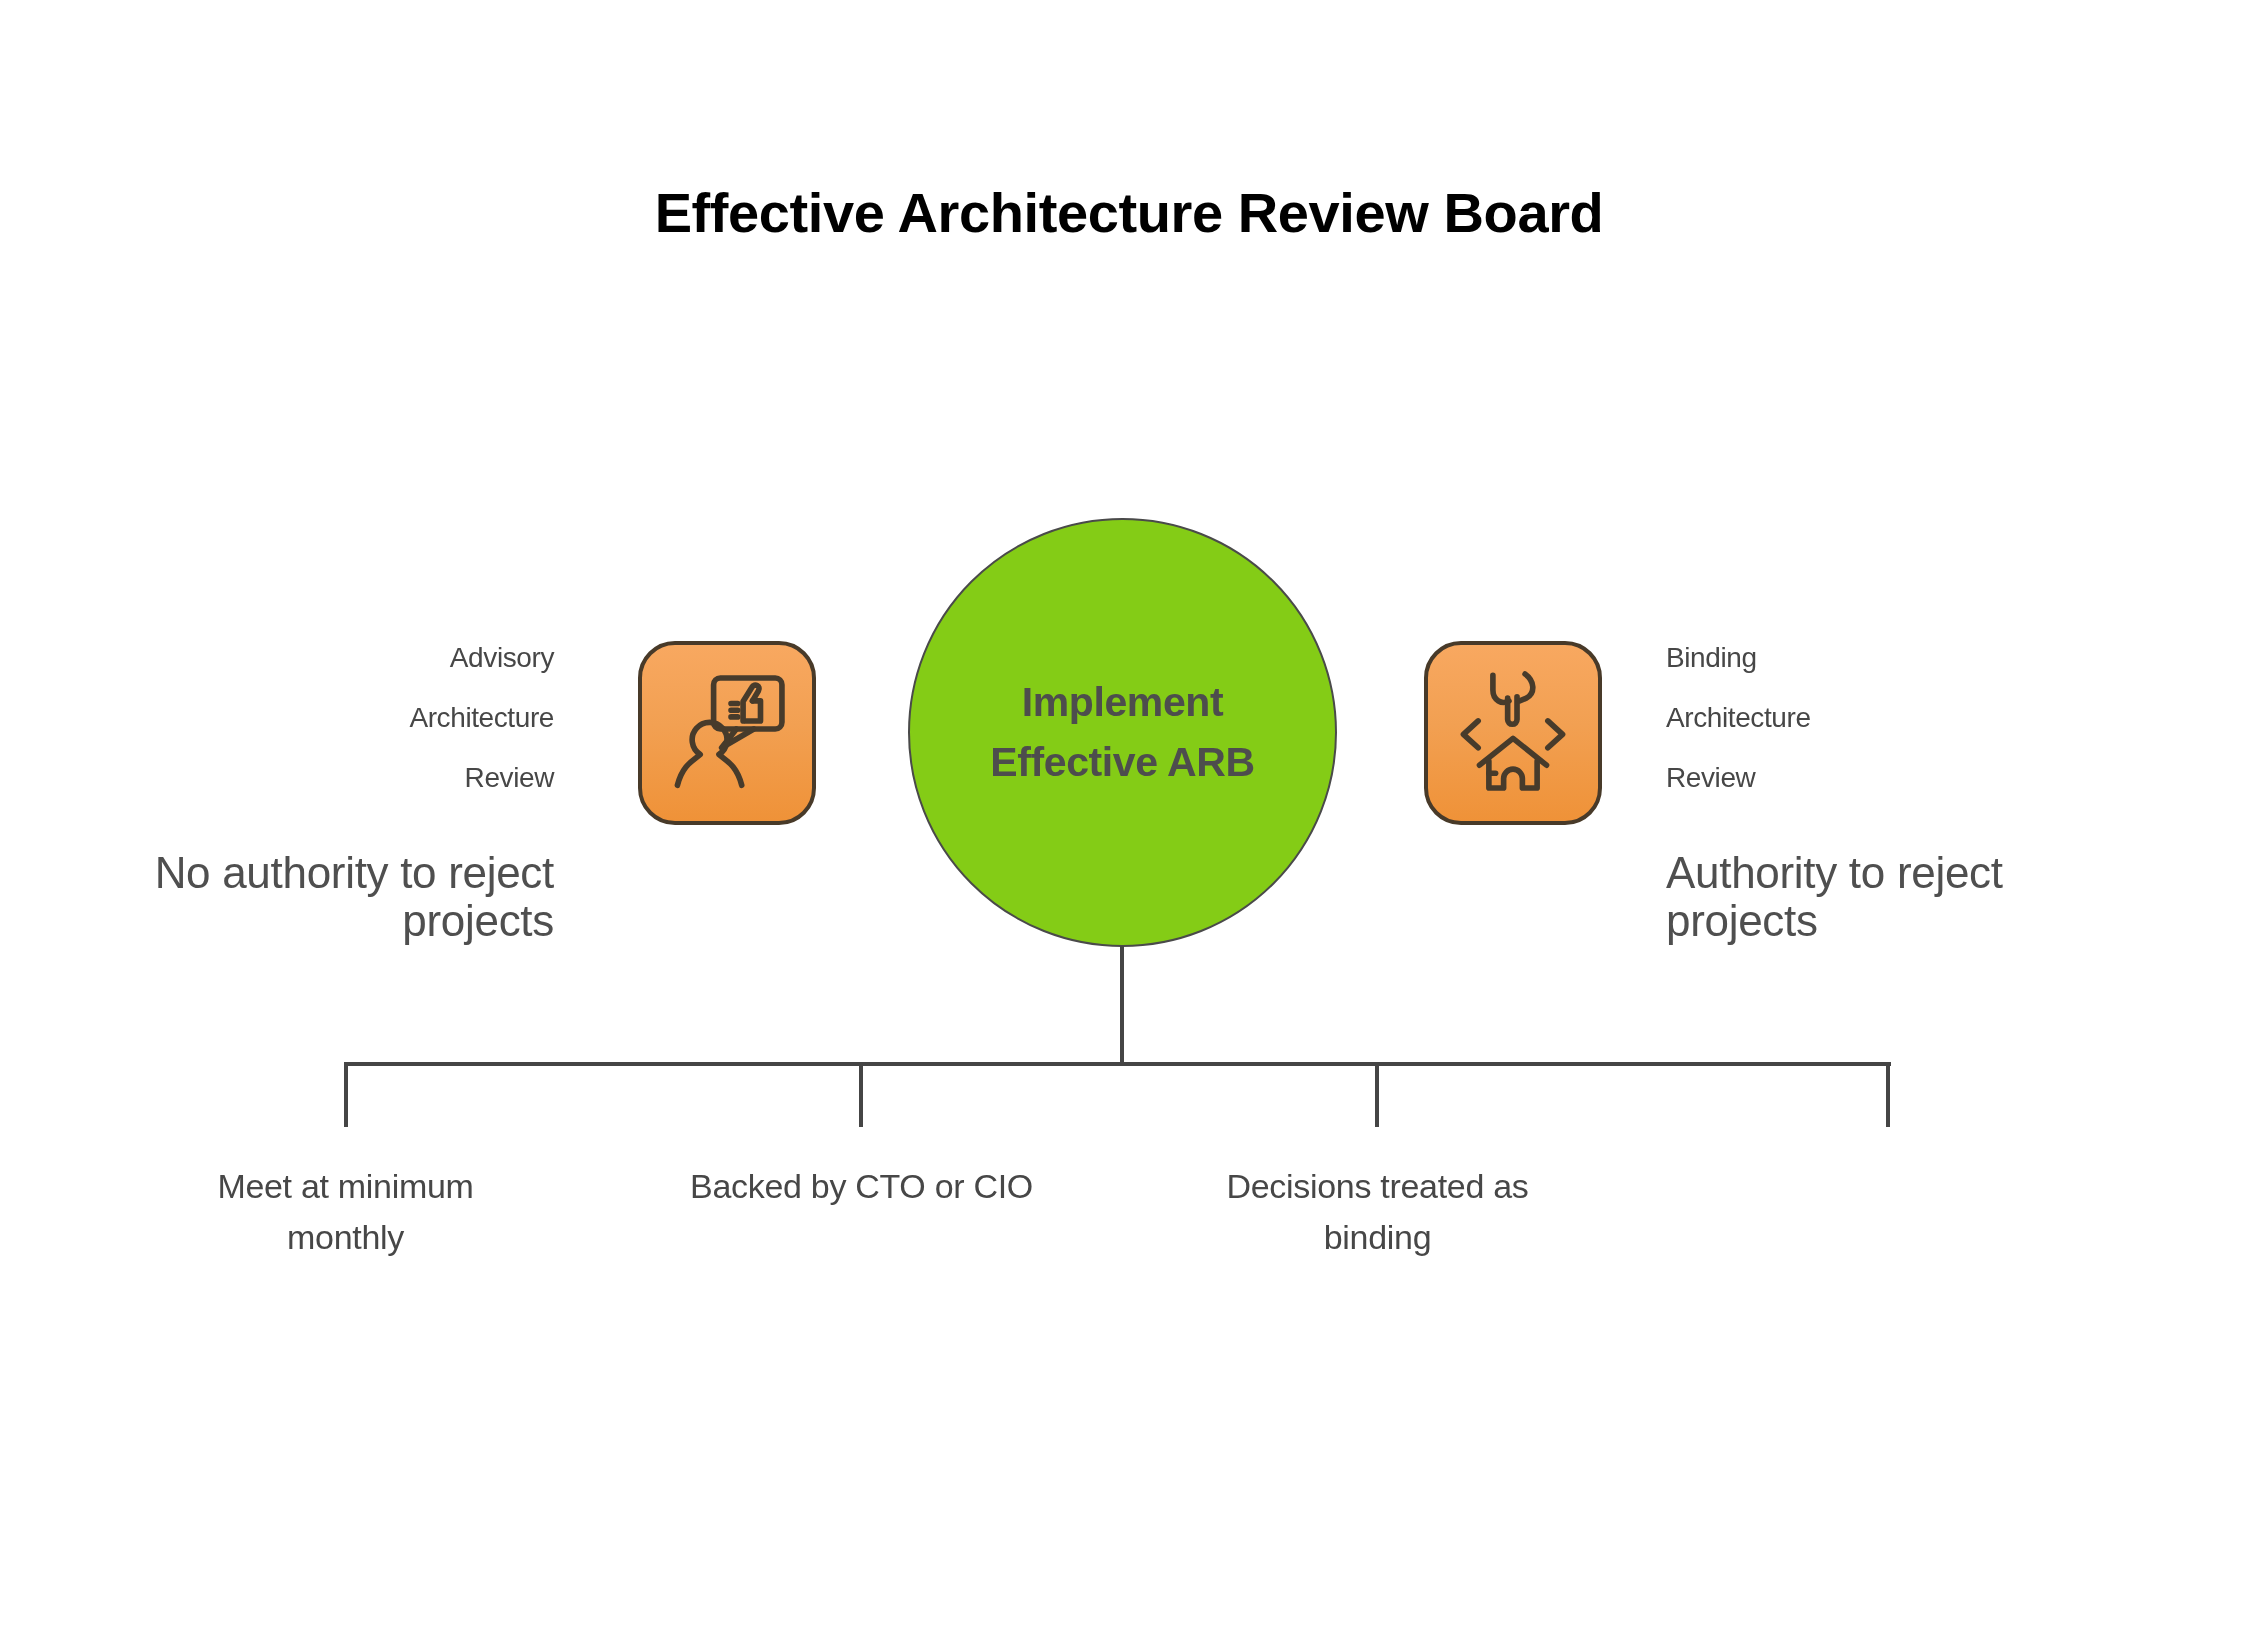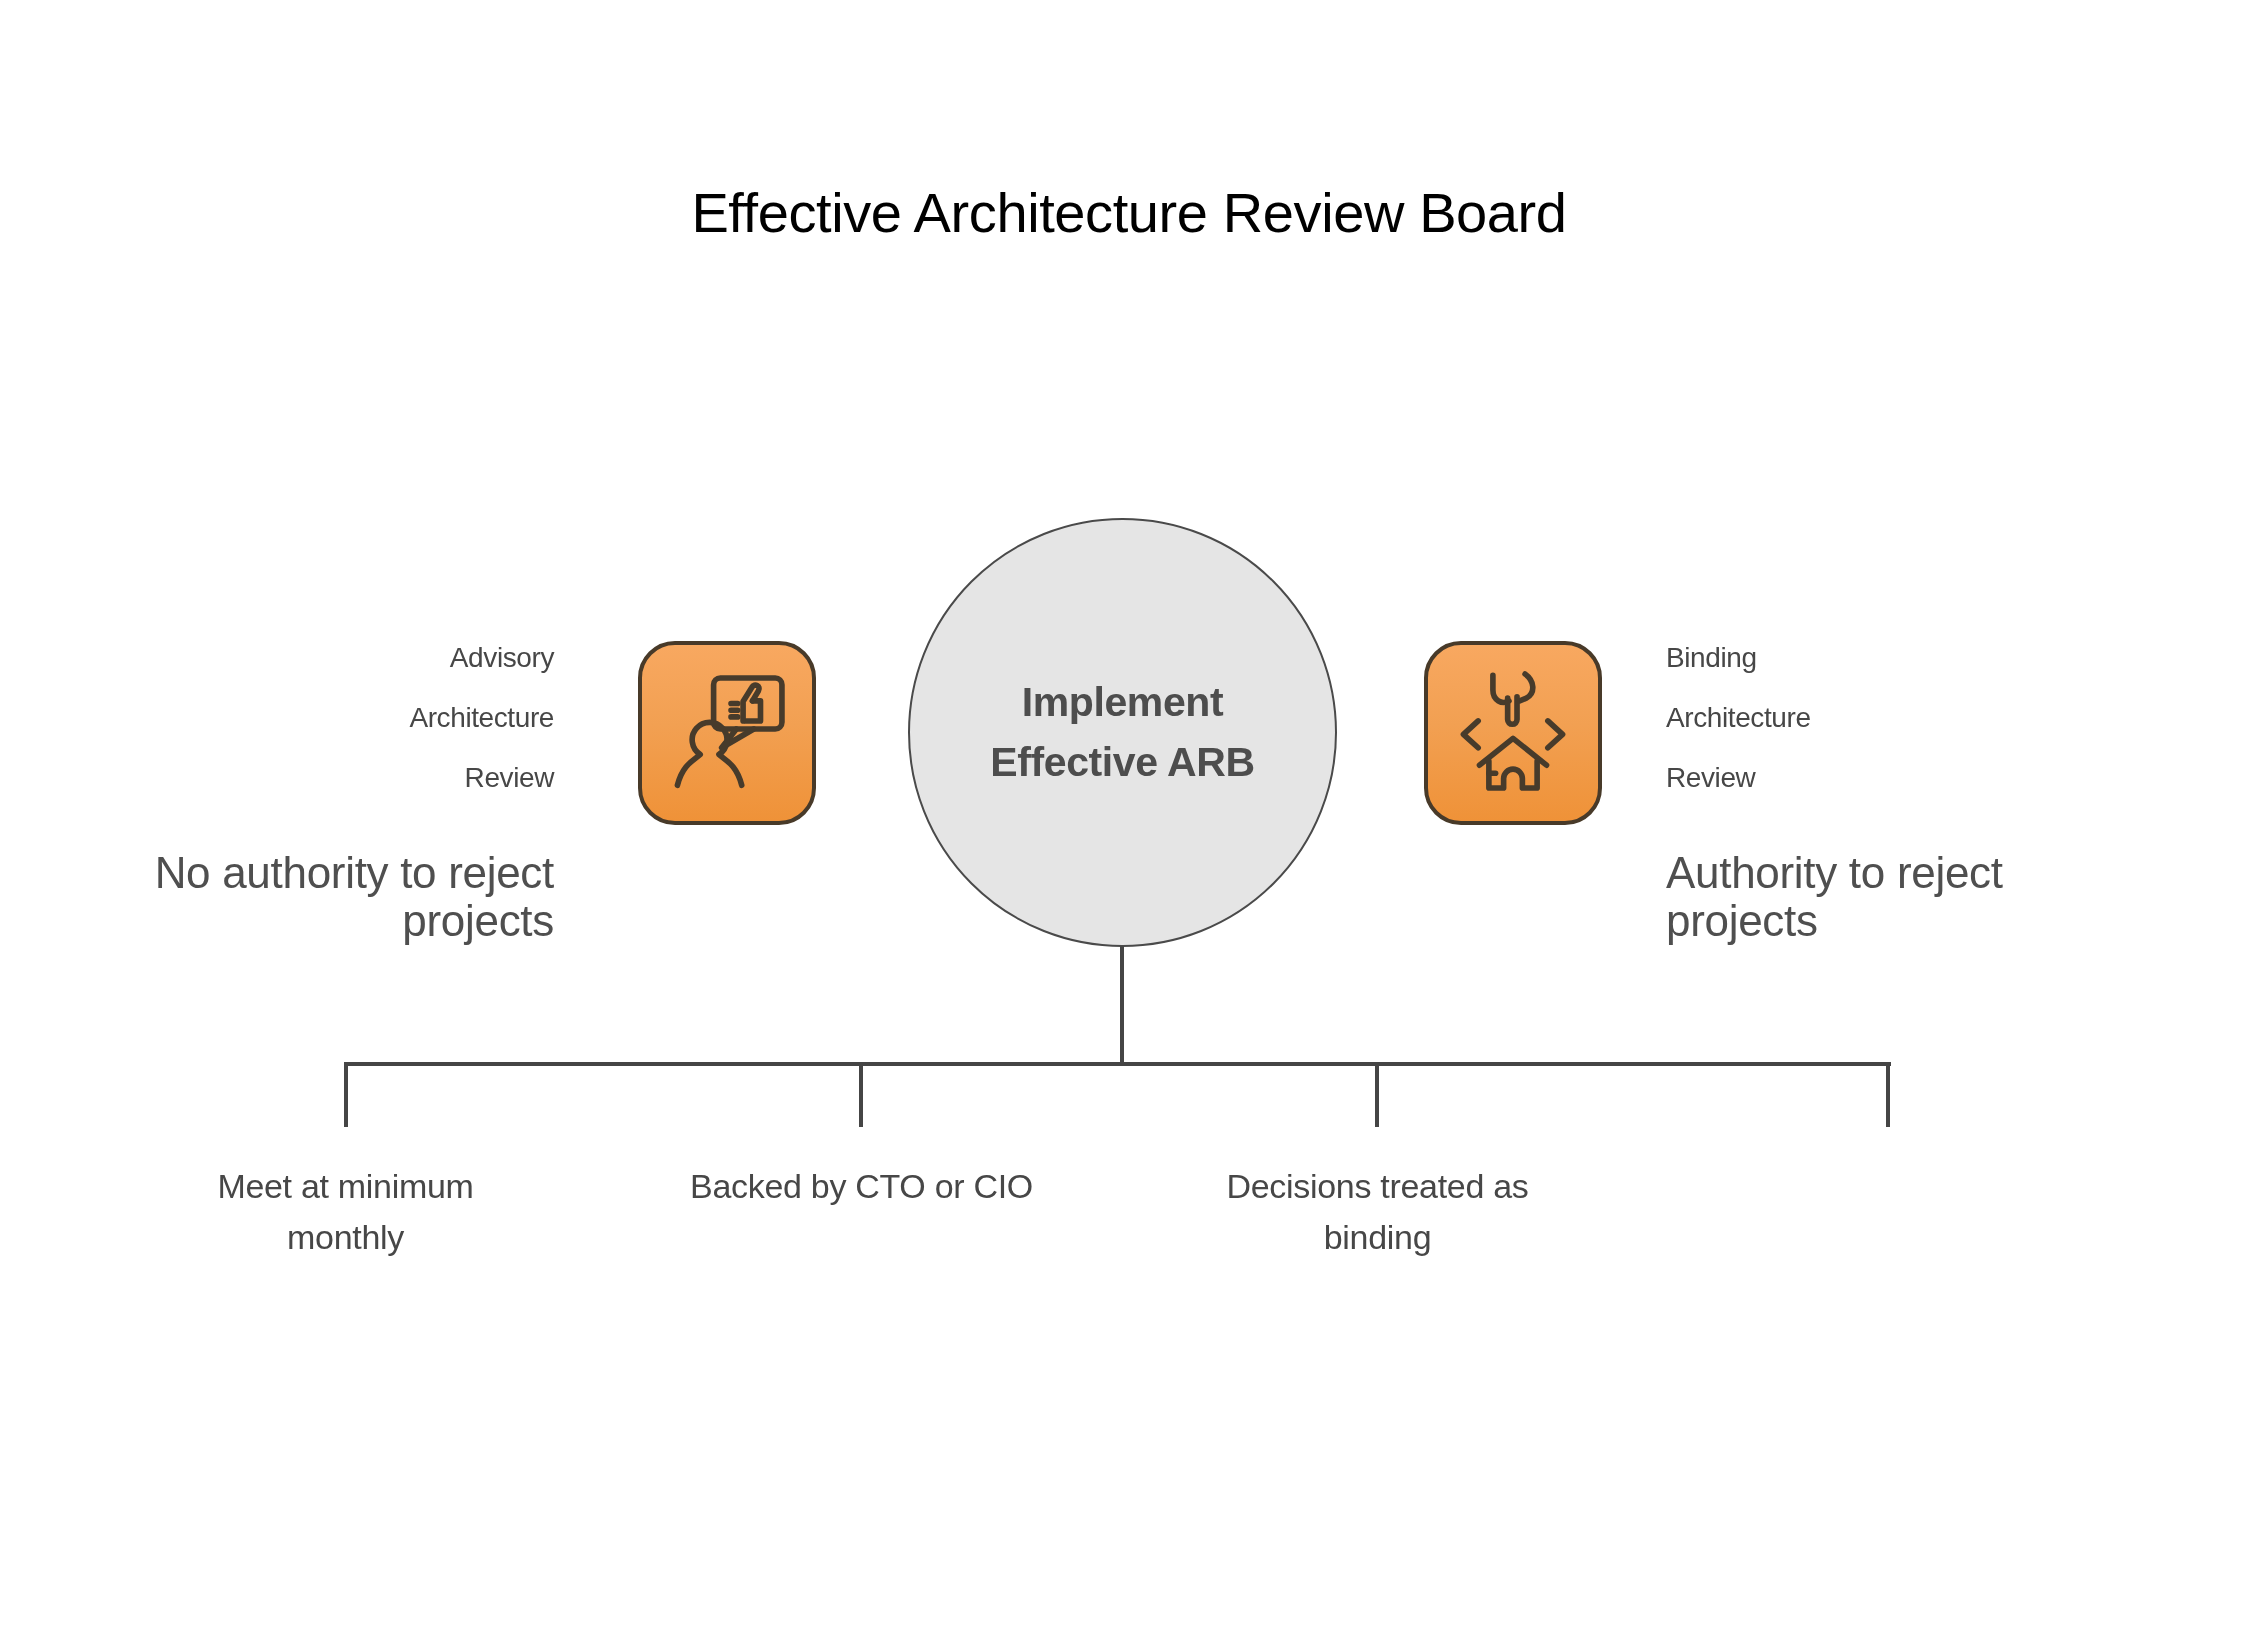--- a/index.html
+++ b/index.html
@@ -17,33 +17,33 @@
   }
   .pre { white-space: pre-line; }
 
   .title {
     position: absolute;
     top: 180px;
     left: 0;
     width: 2258px;
     text-align: center;
     font-size: 56px;
-    font-weight: normal;
+    font-weight: bold;
     color: #000000;
     letter-spacing: -0.4px;
   }
 
   .center-node {
     position: absolute;
     left: 908px;
     top: 518px;
     width: 429px;
     height: 429px;
     border-radius: 50%;
-    background: #e5e5e5;
+    background: #84cc16;
     border: 2.6px solid #4a4a4a;
     box-sizing: border-box;
     display: flex;
     align-items: center;
     justify-content: center;
     text-align: center;
   }
   .center-node .node-label {
     font-size: 41px;
     font-weight: bold;

